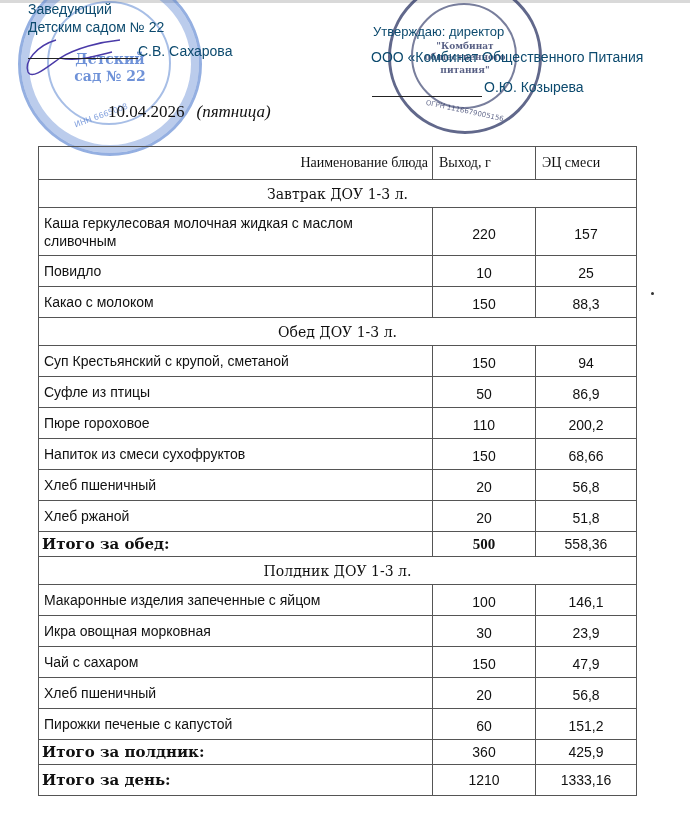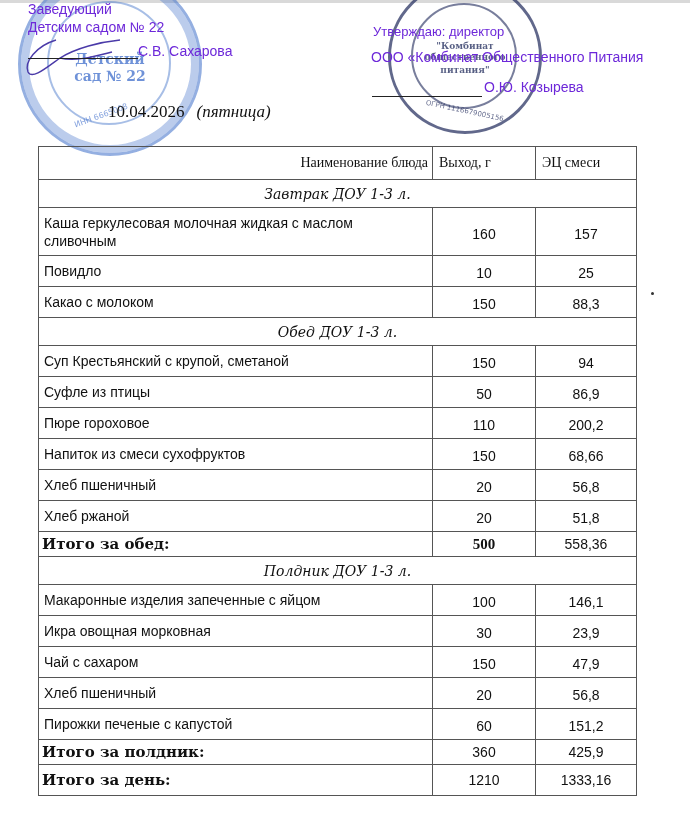--- a/index.html
+++ b/index.html
@@ -42,21 +42,21 @@
   .stamp-right .inner-text {
     position: absolute; left: 0; right: 0; text-align: center;
     font-family: "DejaVu Serif", serif; font-weight: bold; color: rgba(30,40,90,0.75); font-size: 9px;
   }
   .stamp-right .t1 { top: 58px; }
   .stamp-right .t2 { top: 69px; }
   .stamp-right .t3 { top: 82px; }
   .stamp-right .rim { position: absolute; font-size: 7px; color: rgba(30,40,90,0.7); font-family: "DejaVu Sans", sans-serif; }
 
   
-  .hdr { position: absolute; font-size: 14px; color: #6d28d9; white-space: nowrap; }
+  .hdr { position: absolute; font-size: 14px; color: #0c4a6e; white-space: nowrap; }
   .hdr-left-1 { left: 28px; top: 1px; }
   .hdr-left-2 { left: 28px; top: 19px; }
   .sig-line-left { position: absolute; left: 28px; top: 58px; width: 110px; border-bottom: 1px solid #222; }
   .hdr-left-3 { left: 138px; top: 43px; }
   .date-line { position: absolute; left: 108px; top: 102px; font-family: "Liberation Serif", serif; font-size: 17px; white-space: nowrap; }
   .date-line .day { margin-left: 12px; font-style: italic; }
 
   .hdr-right-1 { left: 373px; top: 24px; font-size: 13px; }
   .hdr-right-2 { left: 371px; top: 49px; font-size: 14px; }
   .sig-line-right { position: absolute; left: 372px; top: 96px; width: 110px; border-bottom: 1px solid #222; }
@@ -74,21 +74,21 @@
     border: 1px solid #555; padding: 0 4px; font-weight: normal;
     vertical-align: middle; font-size: 14px;
   }
   col.c1 { width: 394px; }
   col.c2 { width: 103px; }
   col.c3 { width: 101px; }
   .th-cell { font-family: "Liberation Serif", serif; font-size: 16px; height: 32px; }
   .th-name { text-align: right; }
   .th-out, .th-kcal { text-align: left; padding-left: 6px !important; }
   .section-row td {
-    text-align: center; font-family: "DejaVu Serif", serif; font-weight: bold; font-style: italic;
+    text-align: center; font-family: "DejaVu Serif", serif; font-weight: bold; 
     font-size: 16px; height: 27px;
   }
   .item-row td { height: 26px; }
   .item-row td.name { font-family: "Liberation Sans", sans-serif; font-size: 14px; padding-left: 5px; }
   .item-row td.num { text-align: center; font-size: 14px; padding-top: 4px; }
   .item-row.tall td { height: 43px; line-height: 18px; }
   .total-row td { height: 24px; }
   .total-row td.name { font-family: "DejaVu Serif", serif; font-weight: bold; font-size: 15px; padding-left: 3px; }
   .total-row td.num { text-align: center; font-size: 14px; }
   .total-row td.num.bold { font-family: "Liberation Serif", serif; font-weight: bold; font-size: 15px; }
@@ -148,21 +148,21 @@
       <th class="th-cell th-kcal">ЭЦ смеси</th>
     </tr>
   </thead>
   <tbody>
 
     <tr class="section-row">
       <td colspan="3">Завтрак ДОУ 1-3 л.</td>
     </tr>
     <tr class="item-row tall">
       <td class="name">Каша геркулесовая молочная жидкая с маслом сливочным</td>
-      <td class="num">160</td>
+      <td class="num">220</td>
       <td class="num">157</td>
     </tr>
     <tr class="item-row">
       <td class="name">Повидло</td>
       <td class="num">10</td>
       <td class="num">25</td>
     </tr>
     <tr class="item-row">
       <td class="name">Какао с молоком</td>
       <td class="num">150</td>

